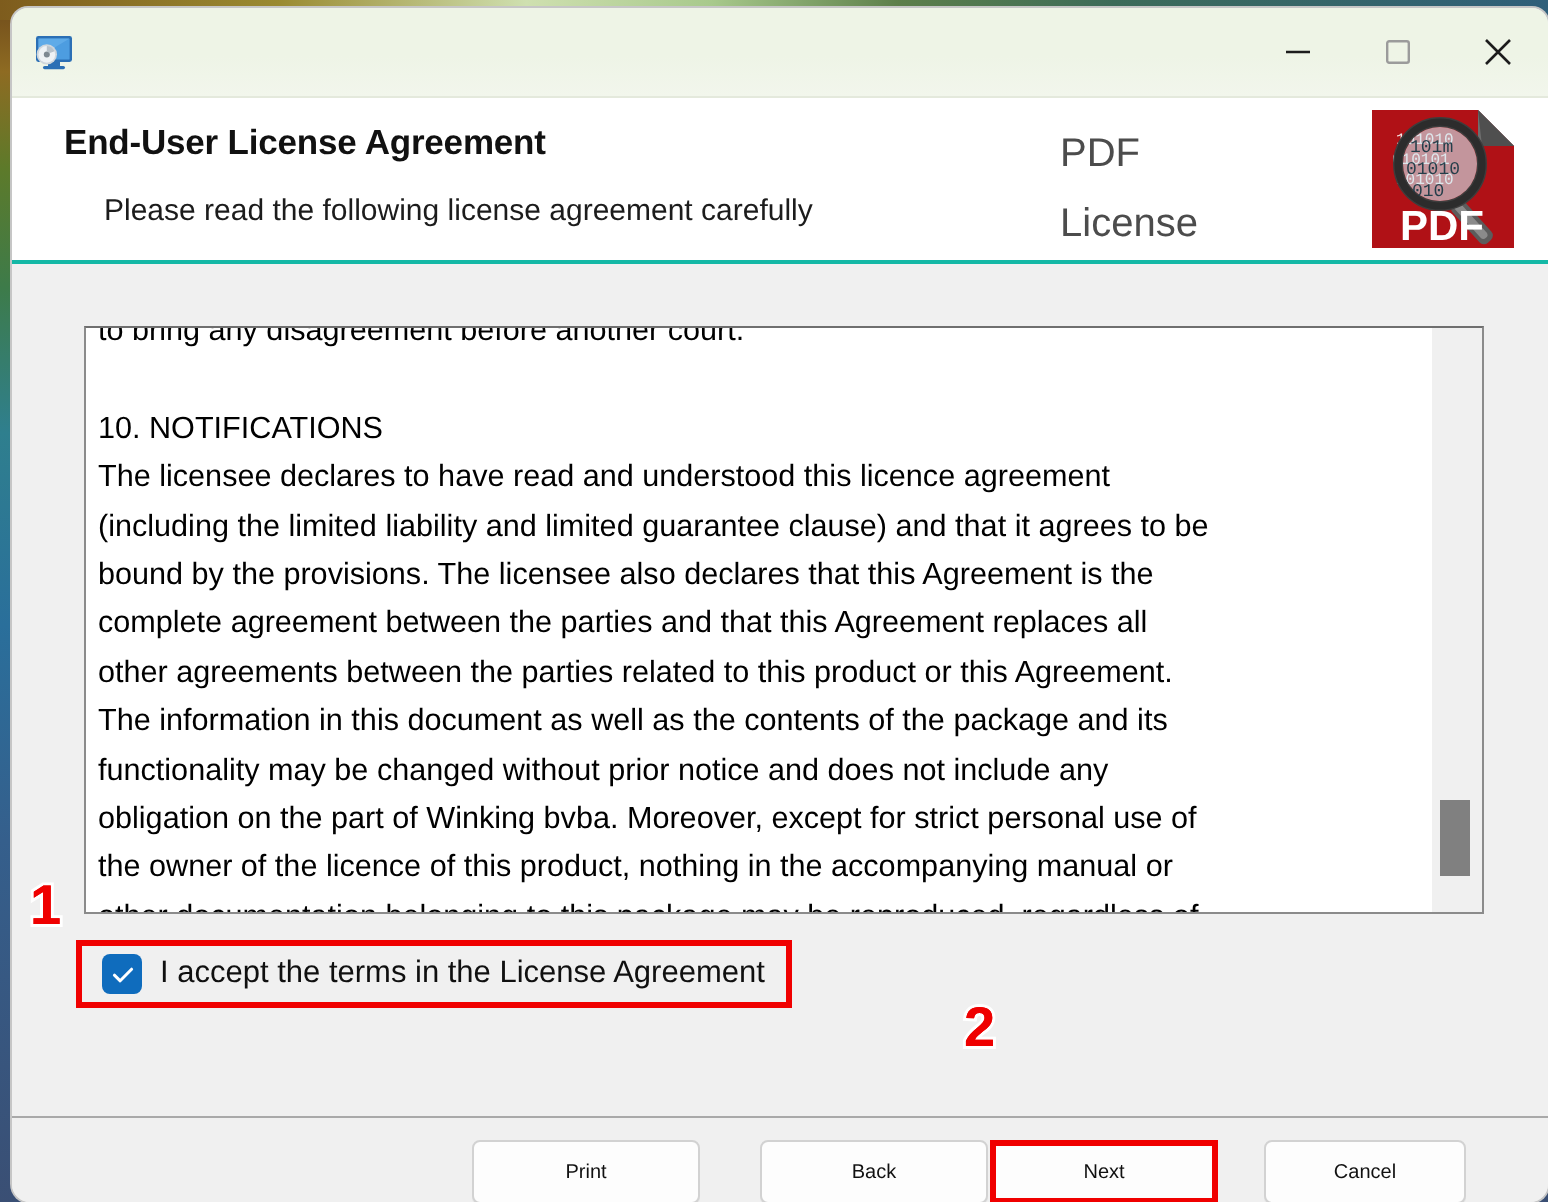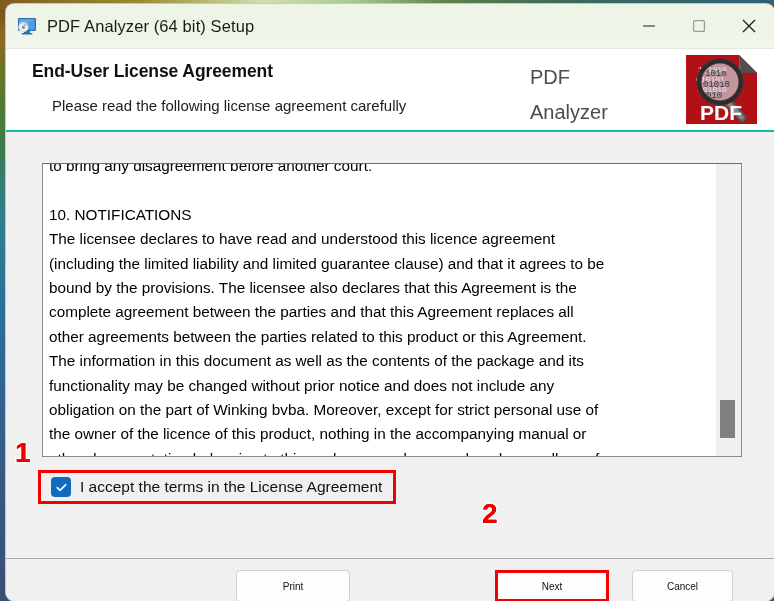--- a/index.html
+++ b/index.html
@@ -286,21 +286,20 @@
         <rect x="3.2" y="4.2" width="15.6" height="10.6" rx="0.6" fill="#4d9de0"></rect>
         <path d="M3.2 4.2 L18.8 4.2 L3.2 13.6 Z" fill="#6fb7ef" opacity="0.55"></path>
         <rect x="8" y="16" width="6" height="2" fill="#2b6fb5"></rect>
         <rect x="5.5" y="18" width="11" height="1.6" rx="0.8" fill="#2b6fb5"></rect>
         <circle cx="7.4" cy="12.2" r="5.1" fill="#cfd6dc"></circle>
         <circle cx="7.4" cy="12.2" r="4.2" fill="#eef2f5"></circle>
         <circle cx="7.4" cy="12.2" r="1.5" fill="#7d8891"></circle>
         <path d="M7.4 8 A4.2 4.2 0 0 1 11.3 10.6 L8.6 11.6 A1.5 1.5 0 0 0 7.4 10.7 Z" fill="#b9c3cb"></path>
       </svg>
     </div>
-    <div id="title-text">PDF Analyzer (64 bit) Setup</div>
 
     <div id="winctl">
       <div class="wbtn">
         <svg width="14" height="14" viewBox="0 0 14 14">
             <path d="M1 7 H13" stroke="#1c1c1c" stroke-width="1.2"></path>
           </svg>
       </div>
       <div class="wbtn">
         <svg width="14" height="14" viewBox="0 0 14 14">
             <rect x="1.6" y="1.6" width="10.8" height="10.8" fill="none" stroke="#9b9b9b" stroke-width="1.2" rx="1"></rect>
@@ -312,21 +311,21 @@
           </svg>
       </div>
     </div>
   </div>
 
   <div id="banner">
     <div id="banner-heading">End-User License Agreement</div>
     <div id="banner-sub">Please read the following license agreement carefully</div>
     <div id="brand-text">
       <div>PDF</div>
-      <div>Analyzer</div>
+      <div>License</div>
     </div>
     <div id="brand-logo">
       <svg width="76" height="72" viewBox="0 0 76 72">
 
         <path d="M2 1 H55 L73 19 V70 H2 Z" fill="#b01116"></path>
 
         <path d="M55 1 L73 19 H55 Z" fill="#6e6e6e"></path>
         <path d="M55 1 L73 19 H57 Z" fill="#4f4f4f"></path>
 
         <g font-family="'Liberation Mono', monospace" font-size="8" fill="#ffffff" opacity="0.9">
@@ -390,19 +389,20 @@
       <span>1</span>1
     </div>
 
     <div class="anno-num" style="left:476px; top:368px;">
       <span>2</span>2
     </div>
   </div>
 
   <div id="footer">
     <div class="btn" id="btn-print">Print</div>
+    <div class="btn" id="btn-back">Back</div>
     <div class="btn" id="btn-next">Next</div>
     <div class="btn" id="btn-cancel">Cancel</div>
 
     <div class="anno-box" style="left:489px; top:11px; width:114px; height:32px;"></div>
   </div>
 
 </div>
 
 </body></html>

